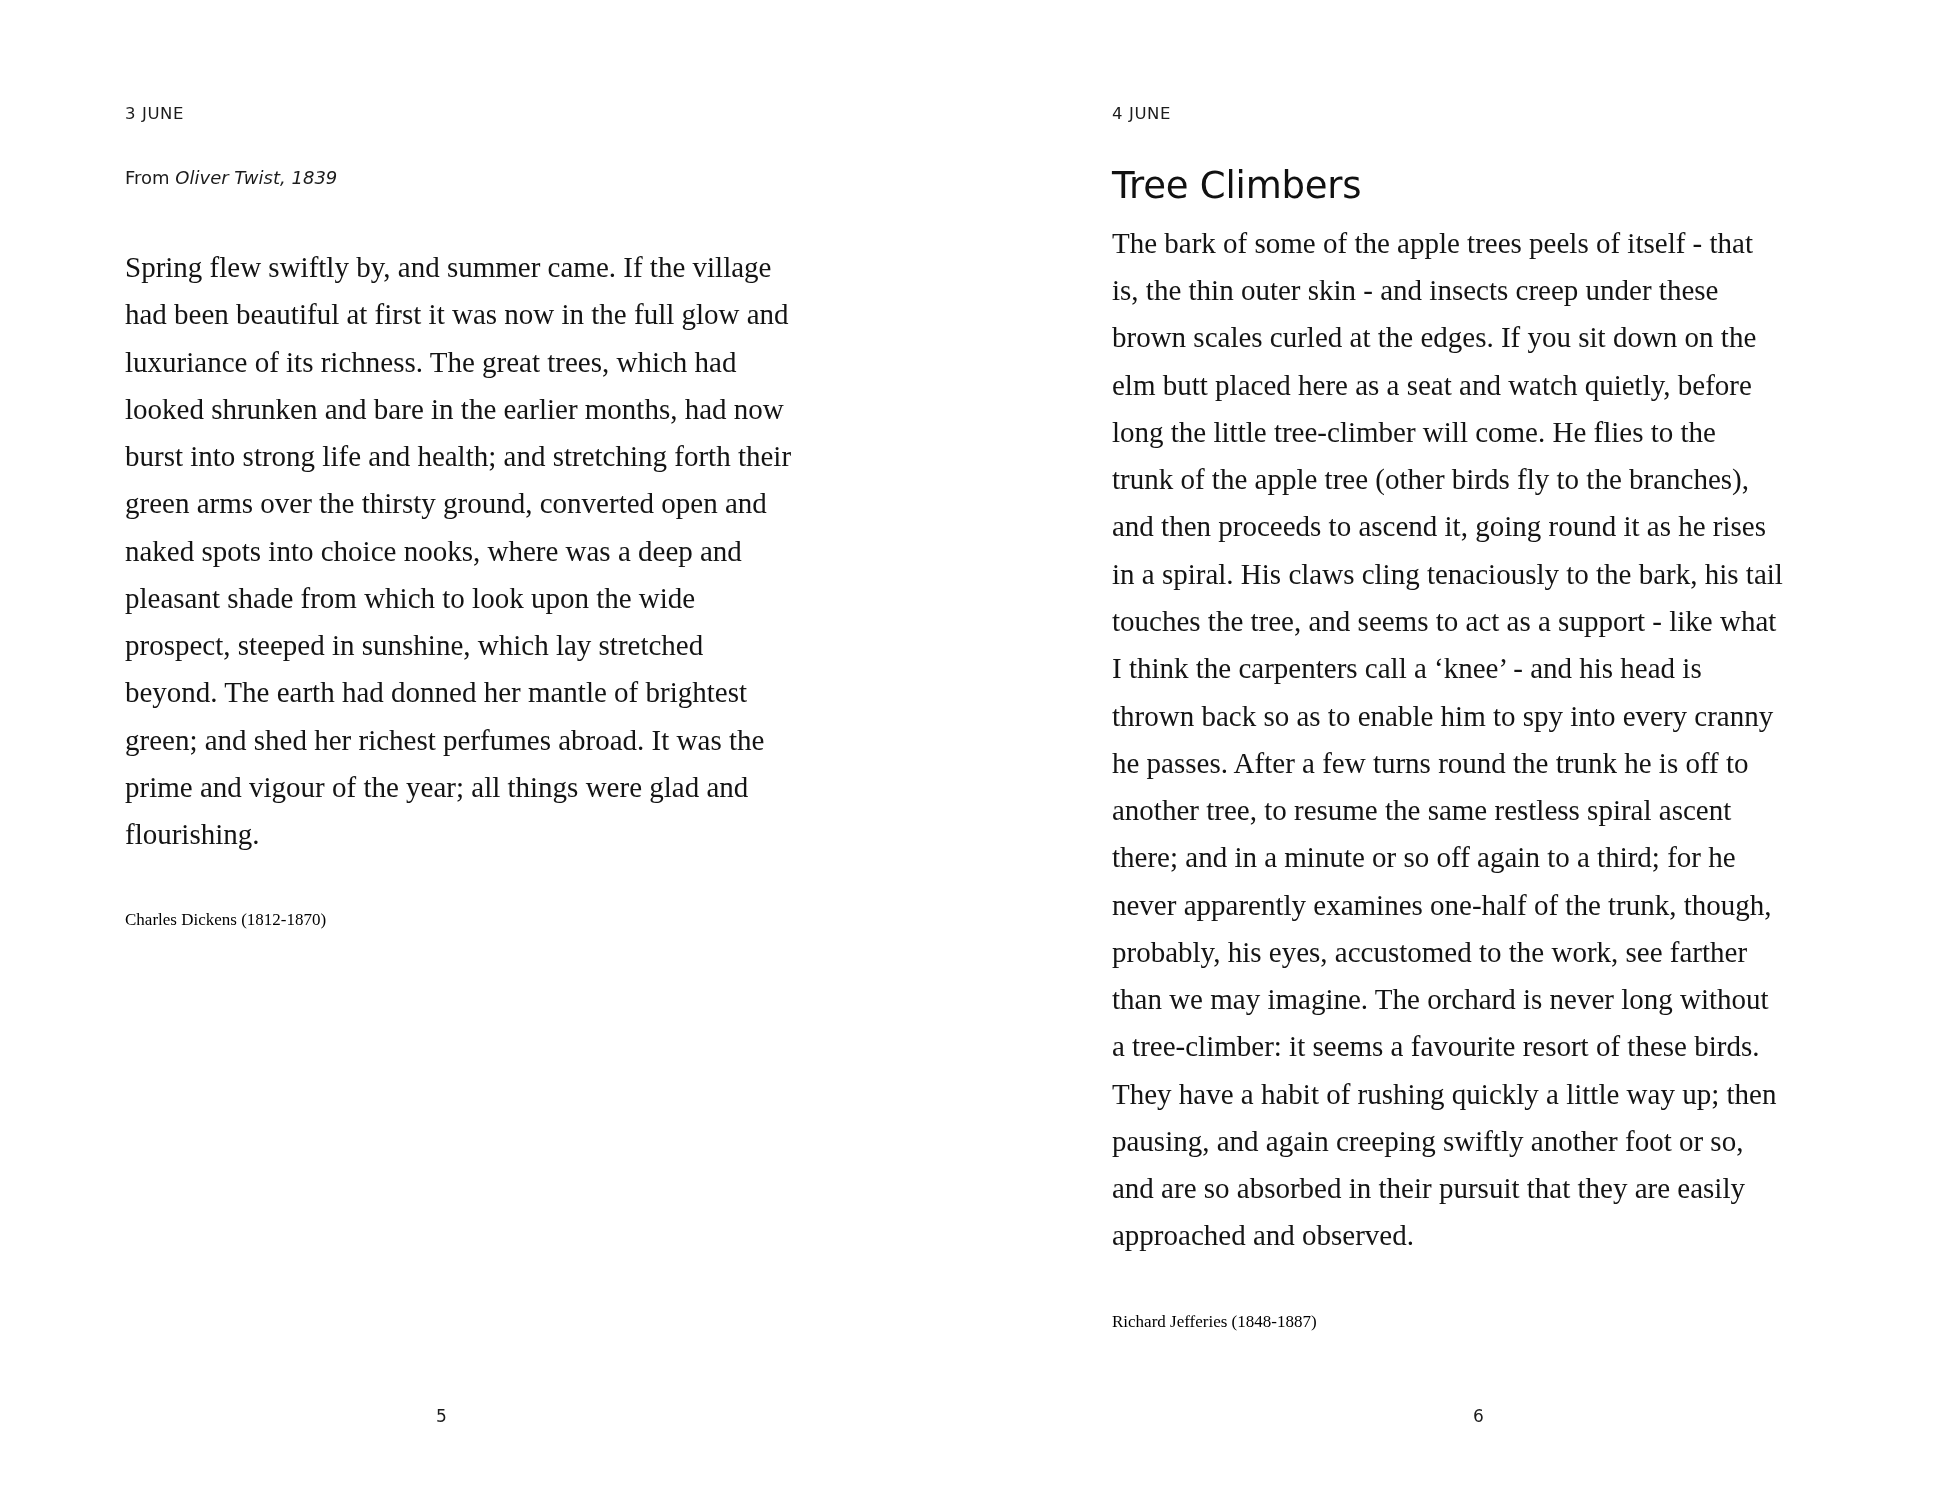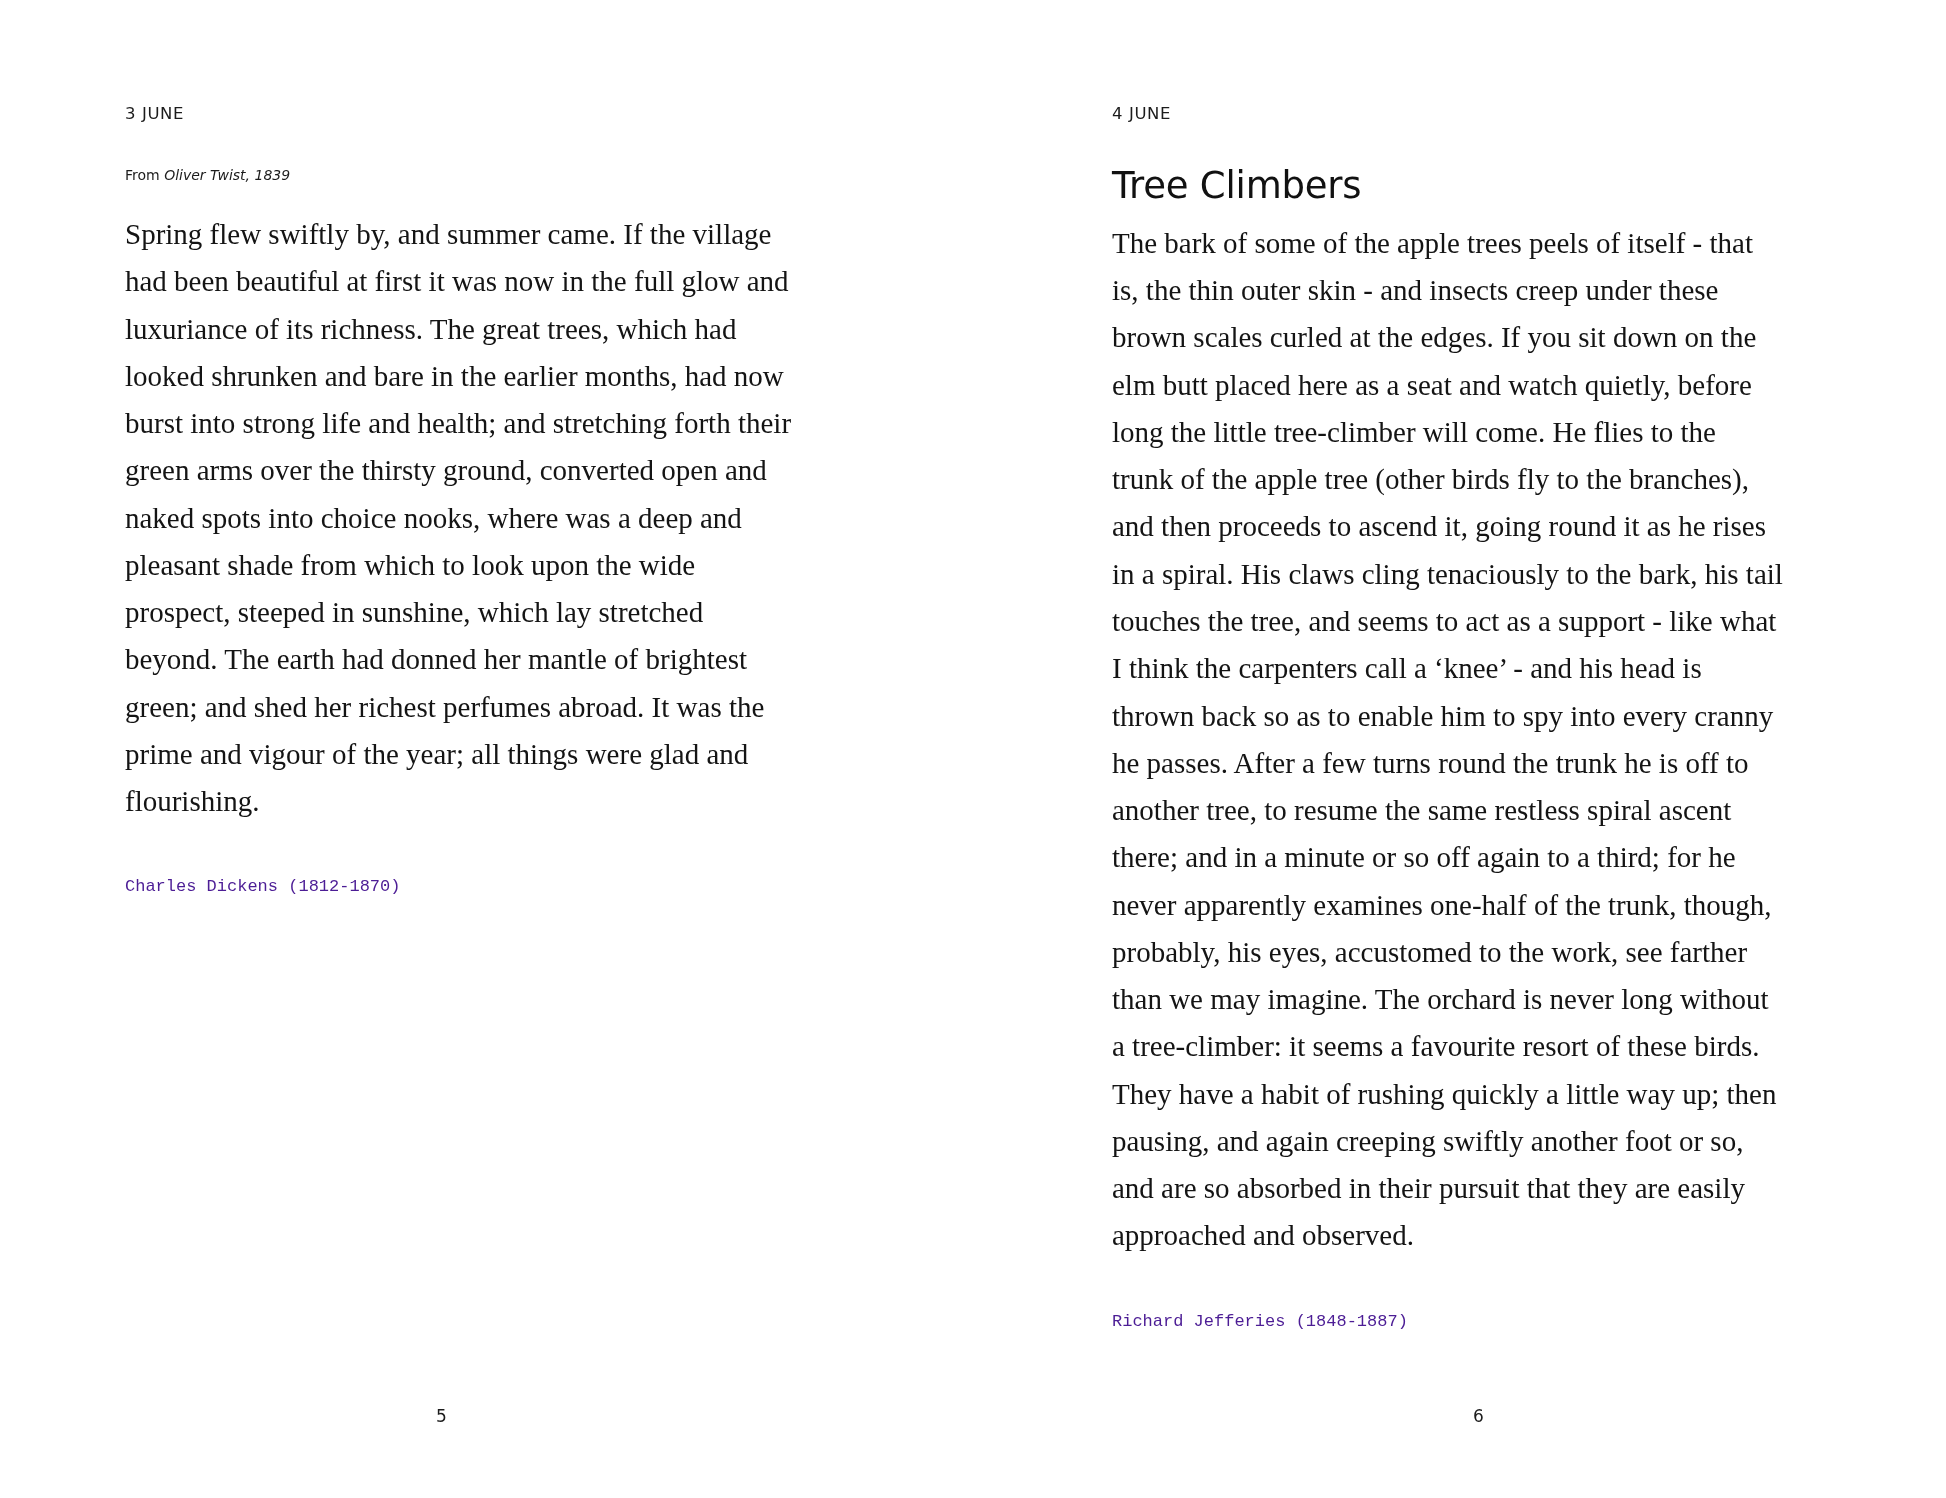--- a/index.html
+++ b/index.html
@@ -46,39 +46,39 @@
     font-family: "DejaVu Sans", sans-serif;
     font-weight: 400;
     font-size: 37px;
     line-height: 1.05;
     letter-spacing: -0.2px;
     color: #111111;
     margin: 0 0 14px 0;
   }
   .source-line {
     font-family: "DejaVu Sans", sans-serif;
-    font-size: 14px;
+    font-size: 18px;
     color: #1c1c1c;
-    margin: 0 0 28px 0;
+    margin: 0 0 56px 0;
   }
   .source-line .work {
     font-style: italic;
   }
   .body-text {
     font-family: "Liberation Serif", serif;
     font-size: 29px;
     line-height: 1.63;
     color: #141414;
     margin: 0 0 52px 0;
     text-align: left;
   }
   .attribution {
-    font-family: Liberation Mono, monospace;
+    font-family: Liberation Serif, serif;
     font-size: 17px;
-    color: #4c1d95;
+    color: #000000;
     margin: 0;
   }
   .folio {
     position: absolute;
     bottom: 72px;
     font-family: "DejaVu Sans", sans-serif;
     font-size: 17px;
     color: #1c1c1c;
   }
   .page-left .folio { left: 436px; }

